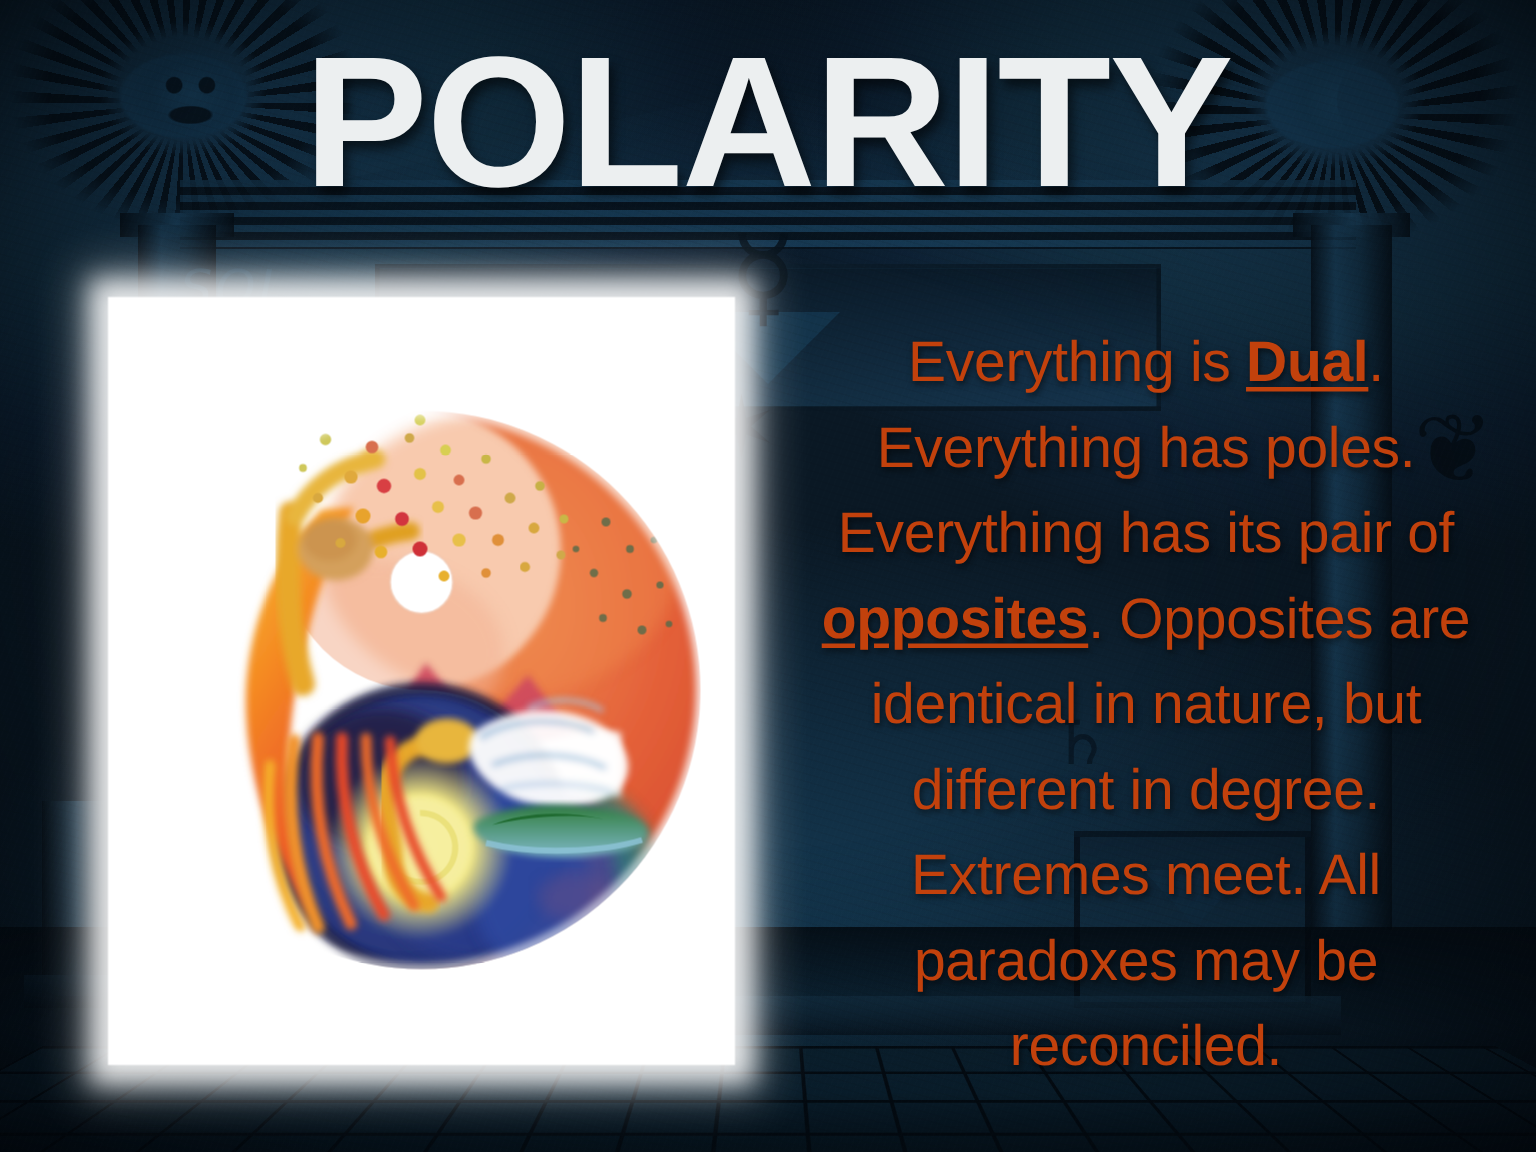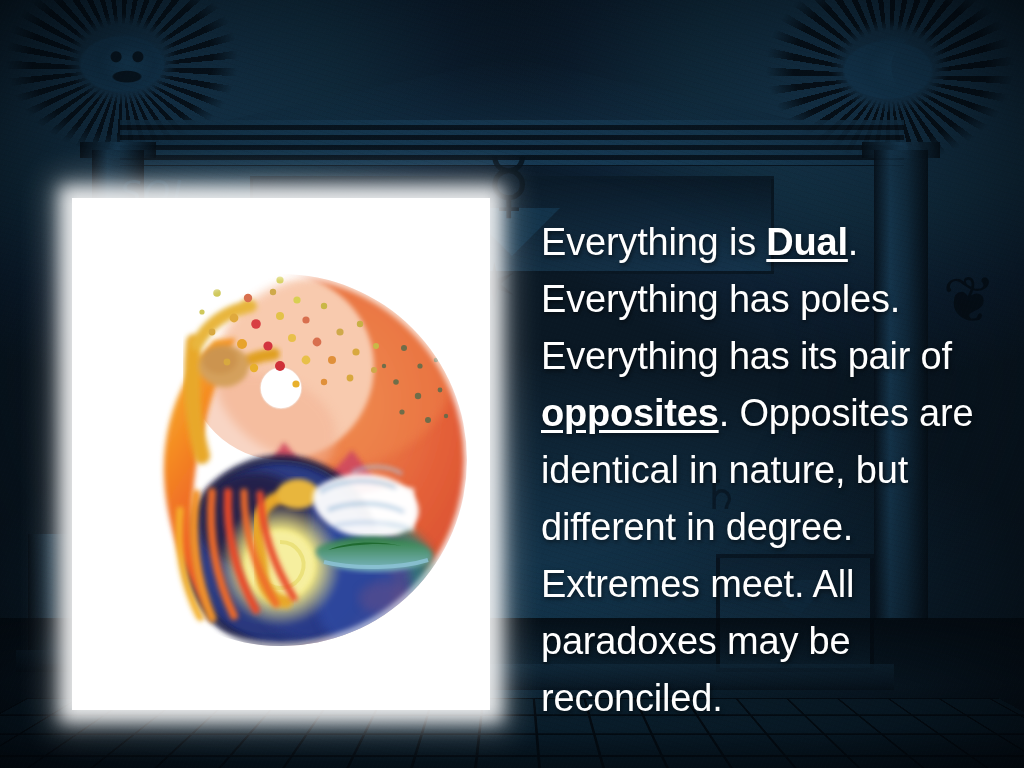--- a/index.html
+++ b/index.html
@@ -219,28 +219,29 @@
   .yy {
     position: absolute;
     left: 12px; top: 22px;
     width: 394px; height: 452px;
   }
   .yy svg { display: block; width: 100%; height: 100%; }
 
   
   .copy {
     position: absolute;
-    left: 541px; top: 214px;
+    left: 529px; top: 214px;
     width: 470px;
     z-index: 6;
-    color: #ffffff;
+    color: #c2410c;
     font-size: 38px;
     line-height: 57px;
     letter-spacing: -0.2px;
     text-shadow: 1px 2px 4px rgba(0,0,0,0.55);
+    text-align: center;
   }
   .copy b { font-weight: 700; text-decoration: underline; text-underline-offset: 4px; }
 </style>
 </head>
 <body>
 
 <div id="slide">
 
   <div class="bg-base"></div>
 
@@ -270,20 +271,21 @@
   <div class="plinth"></div>
   <div class="bench-l"></div>
   <div class="arch-r"></div>
   <div class="arch-r-tri"></div>
   <div class="bench"></div>
   <div class="floor"></div>
   <div class="floor-shade"></div>
   <div class="bg-vignette"></div>
   <div class="bg-grain"></div>
 
+  <div class="title">POLARITY</div>
 
   <div class="panel">
     <div class="panel-inner">
       <div class="yy">
         <svg viewBox="0 0 394 452" xmlns="http://www.w3.org/2000/svg" aria-hidden="true">
           <defs>
             <clipPath id="circleClip">
               <circle cx="197" cy="240" r="186"></circle>
             </clipPath>
             <radialGradient id="yangGrad" cx="55%" cy="35%" r="70%">

